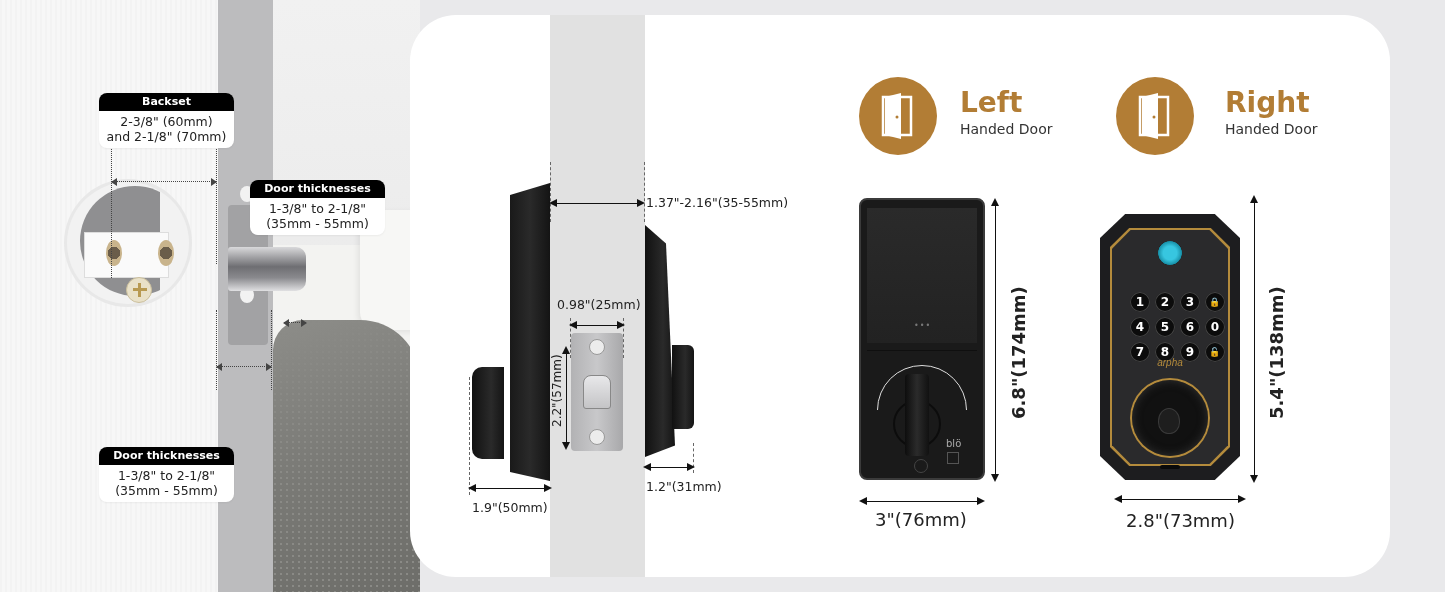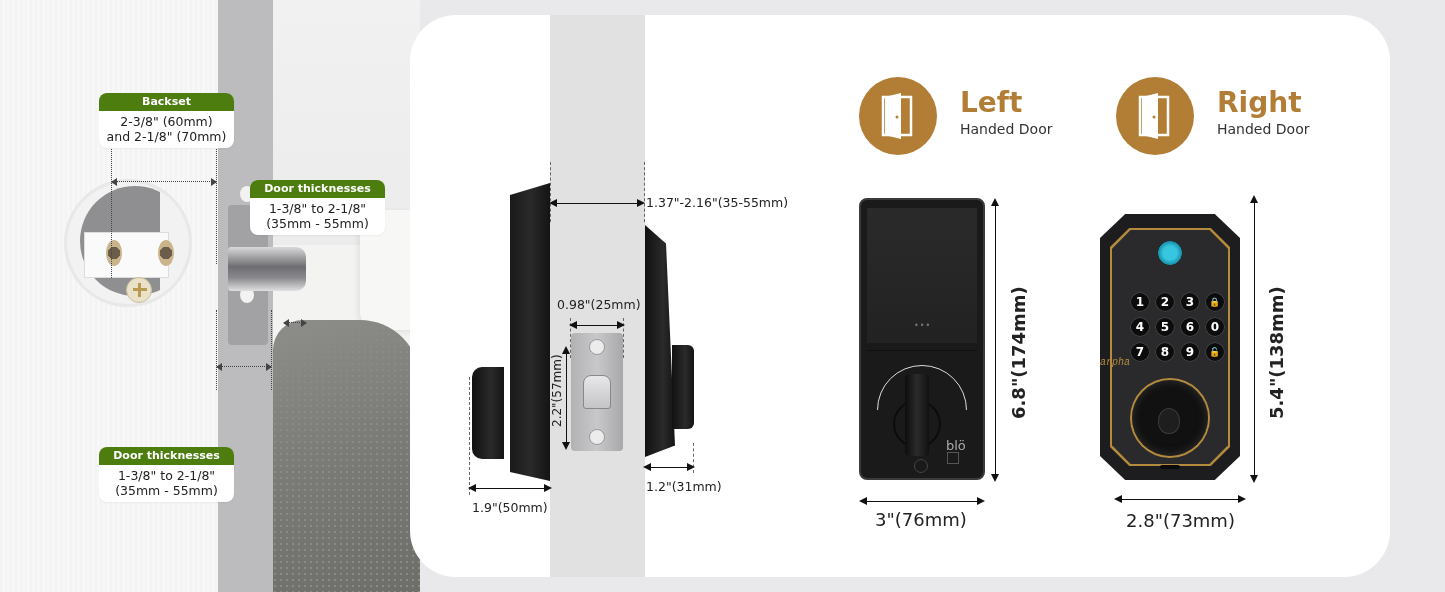--- a/index.html
+++ b/index.html
@@ -31,21 +31,21 @@
   .scene .faceplate { position: absolute; left: 228px; top: 205px; width: 40px; height: 140px; background: #a2a2a4; border-radius: 4px; }
   .scene .fp-screw { position: absolute; left: 240px; width: 14px; height: 16px; border-radius: 50%; background: #f2f2f2; }
   .scene .bolt { position: absolute; left: 228px; top: 247px; width: 78px; height: 44px; background: linear-gradient(180deg, #d9d9db 0%, #6e6e72 45%, #8a8a8e 70%, #e0e0e2 100%); border-radius: 3px 10px 10px 3px; }
   .dim-v { position: absolute; border-left: 1px dotted #444; }
   .dim-h { position: absolute; border-top: 1px dotted #444; height: 0; }
   .dim-h::before, .dim-h::after { content: ""; position: absolute; top: -4px; border: 4px solid transparent; }
   .dim-h::before { left: -1px; border-right: 6px solid #444; border-left: none; }
   .dim-h::after { right: -1px; border-left: 6px solid #444; border-right: none; }
 
   .callout { position: absolute; width: 135px; border-radius: 8px; overflow: hidden; background: #fff; box-shadow: 0 1px 2px rgba(0,0,0,0.05); text-align: center; }
-  .callout .ch { background: #4d7c0f; color: #fff; font-weight: bold; font-size: 11px; height: 18px; line-height: 18px; }
+  .callout .ch { background: #000000; color: #fff; font-weight: bold; font-size: 11px; height: 18px; line-height: 18px; }
   .callout .cb { font-size: 12.5px; line-height: 15px; padding: 3px 4px 4px; color: #222; }
 
   
   .card { position: absolute; left: 410px; top: 15px; width: 980px; height: 562px; background: #fff; border-radius: 46px; overflow: hidden; }
   .strip { position: absolute; left: 140px; top: 0; width: 95px; height: 562px; background: #e1e1e1; }
   .lk { position: absolute; background: linear-gradient(90deg, #111 0%, #2a2a2a 60%, #141414 100%); }
   .dash-v { position: absolute; border-left: 1px dashed #666; }
   .arrow-h { position: absolute; height: 0; border-top: 1.5px solid #111; }
   .arrow-h::before, .arrow-h::after { content: ""; position: absolute; top: -5px; border: 4.5px solid transparent; }
   .arrow-h::before { left: -2px; border-right: 8px solid #111; border-left: none; }
@@ -68,31 +68,31 @@
   .hand .txt { margin-left: 23px; margin-top: -6px; }
 
   .dev1 { position: absolute; left: 449px; top: 183px; width: 126px; height: 282px; background: #1a1a1a; border-radius: 8px; border: 2px solid #3b3b3b; }
   .dev1 .top { position: absolute; left: 6px; top: 8px; width: 110px; height: 135px; background: linear-gradient(180deg, #2a2a2a, #222); }
   .dev1 .dots { position: absolute; left: 53px; top: 121px; font-size: 8px; color: #777; letter-spacing: 1px; }
   .dev1 .arc { position: absolute; left: 16px; top: 165px; width: 90px; height: 90px; border: 1px solid #ddd; border-radius: 50%; clip-path: inset(0 0 50% 0); }
   .dev1 .thumb { position: absolute; left: 44px; top: 174px; width: 24px; height: 82px; background: linear-gradient(90deg, #0d0d0d, #2b2b2b, #111); border-radius: 4px; }
   .dev1 .ring { position: absolute; left: 32px; top: 200px; width: 48px; height: 48px; border-radius: 50%; border: 2px solid #0c0c0c; }
   .dev1 .fp { position: absolute; left: 53px; top: 259px; width: 14px; height: 14px; border-radius: 50%; border: 1px solid #444; }
   .dev1 .btn { position: absolute; left: 86px; top: 252px; width: 12px; height: 12px; border: 1px solid #555; }
-  .dev1 .bt { position: absolute; left: 85px; top: 238px; font-size: 13px; color: #aaa; }
+  .dev1 .bt { position: absolute; left: 85px; top: 238px; font-size: 10px; color: #aaa; }
   .dev1 .seam { position: absolute; left: 6px; top: 150px; width: 110px; height: 1px; background: #0f0f0f; }
 
   .dev2 { position: absolute; left: 690px; top: 199px; width: 140px; height: 266px; }
   .dev2 .outer { position: absolute; inset: 0; background: #1d1d1f; clip-path: polygon(18% 0, 82% 0, 100% 9%, 100% 91%, 82% 100%, 18% 100%, 0 91%, 0 9%); }
   .dev2 .inner { position: absolute; left: 10px; top: 14px; width: 120px; height: 238px; background: #b48b3c; clip-path: polygon(16% 0, 84% 0, 100% 8%, 100% 92%, 84% 100%, 16% 100%, 0 92%, 0 8%); }
   .dev2 .face { position: absolute; left: 12px; top: 16px; width: 116px; height: 234px; background: #2a2a2c; clip-path: polygon(16% 0, 84% 0, 100% 8%, 100% 92%, 84% 100%, 16% 100%, 0 92%, 0 8%); }
   .dev2 .fpr { position: absolute; left: 58px; top: 27px; width: 24px; height: 24px; border-radius: 50%; background: radial-gradient(circle, #37c6e0 0 40%, #168ea6 70%, #0b0b0b 72%); }
   .keys { position: absolute; left: 30px; top: 78px; display: grid; grid-template-columns: repeat(4, 20px); gap: 5px 5px; }
   .key { width: 20px; height: 20px; border-radius: 50%; background: #0c0c0c; color: #fff; font-size: 12px; font-weight: bold; text-align: center; line-height: 20px; box-shadow: inset 0 0 0 1px #444; }
-  .dev2 .brand { position: absolute; left: 0; width: 140px; top: 143px; text-align: left; font-family: Liberation Mono, monospace; font-style: italic; font-size: 10px; color: #b48b3c; }
+  .dev2 .brand { position: absolute; left: 0; width: 140px; top: 143px; text-align: center; font-family: Liberation Sans, sans-serif; font-style: italic; font-size: 10px; color: #b48b3c; }
   .dev2 .knob { position: absolute; left: 32px; top: 166px; width: 76px; height: 76px; border-radius: 50%; background: #111; box-shadow: 0 0 0 2px #b48b3c, inset 0 0 10px #333; }
   .dev2 .keyhole { position: absolute; left: 58px; top: 194px; width: 22px; height: 26px; border-radius: 50% 50% 45% 45%; background: #1e1e1e; border: 1px solid #3a3a3a; }
   .dev2 .bottom { position: absolute; left: 60px; top: 251px; width: 20px; height: 4px; border-radius: 3px; background: #0a0a0a; }
 </style>
 </head>
 <body>
 
 <div class="scene">
   <div class="wall"></div>
   <div class="door-edge"></div>
@@ -202,21 +202,21 @@
     <div class="thumb"></div>
     <div class="bt">blö</div>
     <div class="btn"></div>
     <div class="fp"></div>
   </div>
   <div class="arrow-v" style="left:585px; top:185px; height:280px;"></div>
   <div class="lbl-rot" style="left:598px; top:404px; font-size:18px; font-weight:normal;"><b>6.8"(174mm)</b></div>
   <div class="arrow-h" style="left:451px; top:486px; width:122px;"></div>
   <div class="lbl" style="left:465px; top:494px; font-size:18px;">3"(76mm)</div>
 
-  <div class="hand" style="left:706px; top:62px;">
+  <div class="hand" style="left:706px; top:62px;gap:8px;">
     <div class="circle">
       <svg width="78" height="78" viewBox="0 0 78 78">
         <rect x="24" y="20" width="28" height="38" fill="none" stroke="#fff" stroke-width="2.5"></rect>
         <polygon points="26,20 42,16 42,62 26,58" fill="#fff"></polygon>
         <circle cx="38" cy="40" r="1.5" fill="#b27d35"></circle>
       </svg>
     </div>
     <div class="txt">
       <div class="title">Right</div>
       <div class="sub">Handed Door</div>

